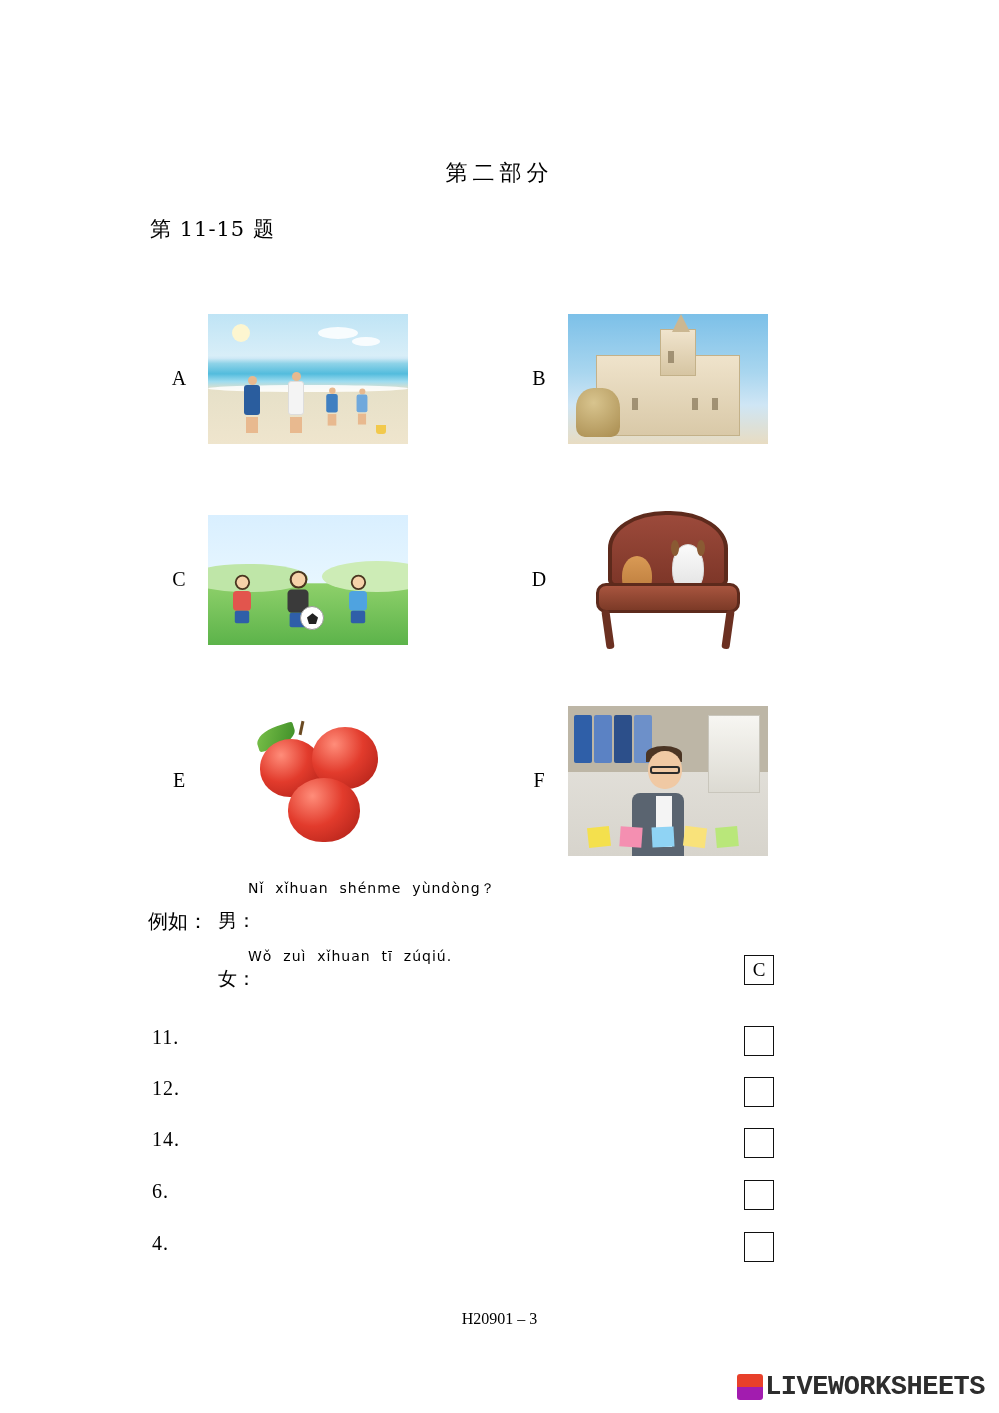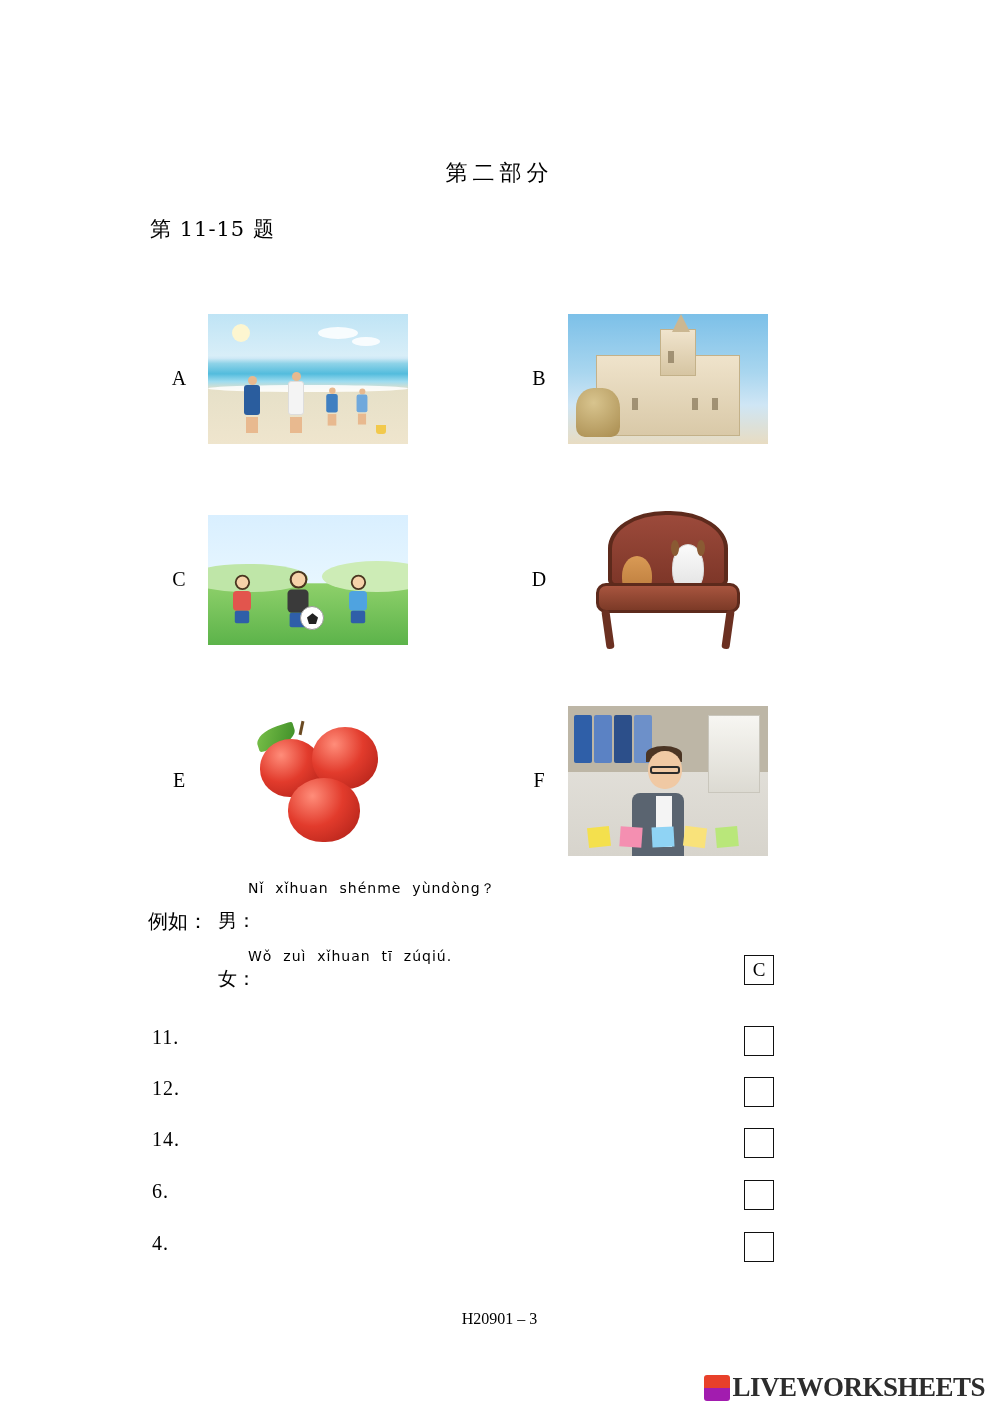--- a/index.html
+++ b/index.html
@@ -272,21 +272,21 @@
     width:26px; height:26px;
     border-radius:3px; overflow:hidden;
     font-family:"DejaVu Sans", sans-serif;
     font-size:8px; font-weight:bold; color:#fff;
     margin-right:2px;
   }
   .lw-badge span { display:flex; align-items:center; justify-content:center;padding-left:38px; }
   .lw-badge .li { background:#e8402a; }
   .lw-badge .ve { background:#a21caf; }
   .lw-word {
-    font-family:Liberation Serif, serif;
+    font-family:Liberation Mono, monospace;
     font-weight:bold; font-size:27px; letter-spacing:-0.5px;
     color:#2d2d2d;
   }
 </style>
 </head>
 <body>
 
 <div class="page">
 
   <div class="section-title">第二部分</div>

